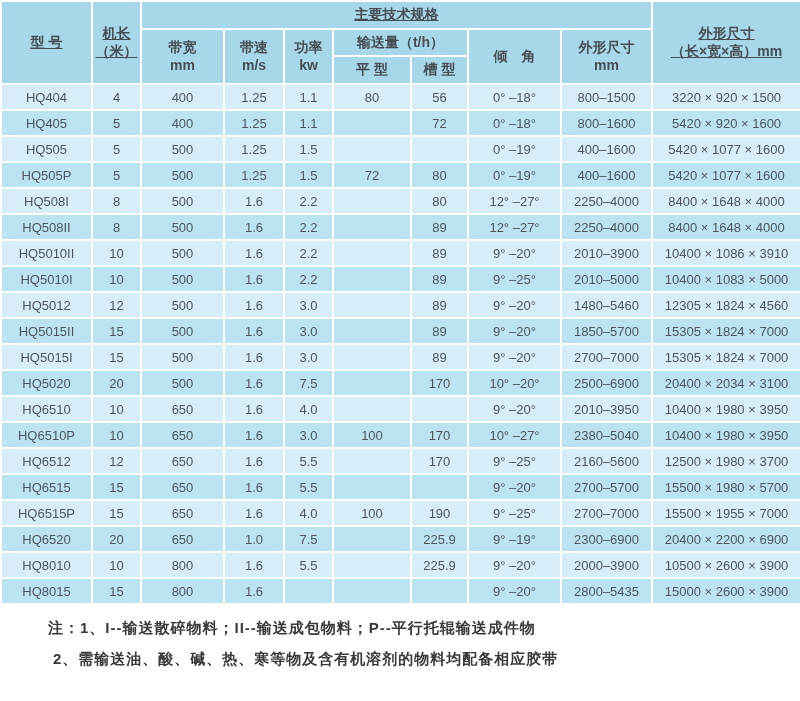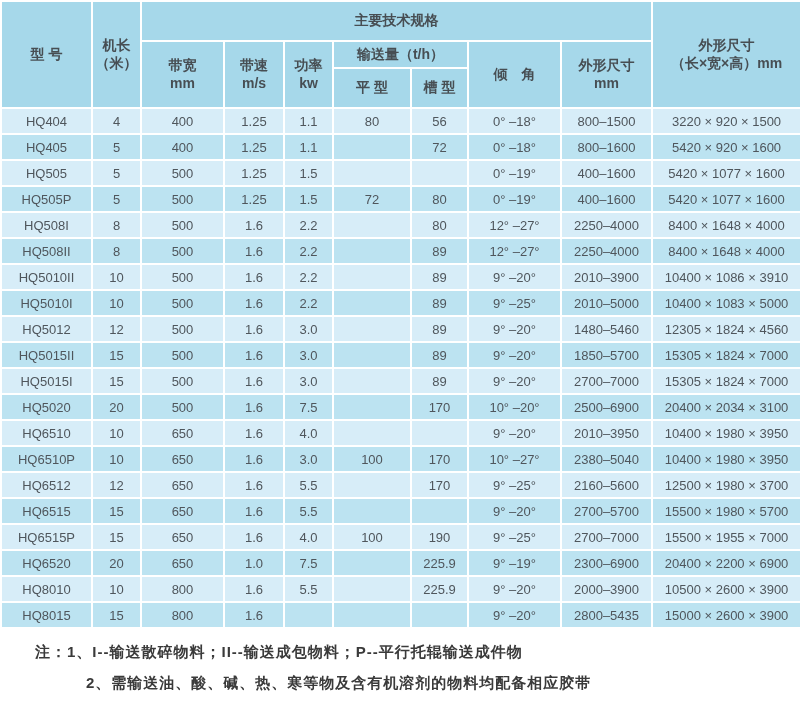--- a/index.html
+++ b/index.html
@@ -29,23 +29,23 @@
     overflow:hidden;
   }
   .spec-table th{
     background:var(--header-bg);
     font-size:14px;
     font-weight:bold;
     white-space:pre-line;
     line-height:1.25;
     color:#474e53;
   }
-  .spec-table thead tr:nth-child(1) th{height:40px;}
+  .spec-table thead tr:nth-child(1) th{height:28px;text-decoration:underline;}
   .spec-table thead tr:nth-child(2) th{height:27px;}
-  .spec-table thead tr:nth-child(3) th{height:40px;}
+  .spec-table thead tr:nth-child(3) th{height:28px;}
   
   .split-top{
     background:linear-gradient(to bottom,
       var(--header-bg) 0px,var(--header-bg) 7px,
       #ffffff 7px,#ffffff 9px,
       var(--header-bg) 9px);
   }
   .spec-table td{
     height:26px;
     font-size:13px;
@@ -54,22 +54,22 @@
   .spec-table tbody tr:nth-child(odd) td{background:var(--row-light);}
   .spec-table tbody tr:nth-child(even) td{background:var(--row-dark);}
   .notes{
     margin-top:12px;
     color:var(--note-text);
     font-size:15px;
     font-weight:bold;
     letter-spacing:1px;
   }
   .notes p{line-height:1.4;}
-  .note-1{padding-left:35px;margin-top:2px;}
-  .note-2{padding-left:86px;margin-top:10px;}
+  .note-1{padding-left:48px;margin-top:2px;}
+  .note-2{padding-left:53px;margin-top:10px;}
 </style>
 </head>
 <body>
 
 <div class="page">
 
   <table class="spec-table">
     <colgroup>
       <col style="width:91px">
         <col style="width:49px">

